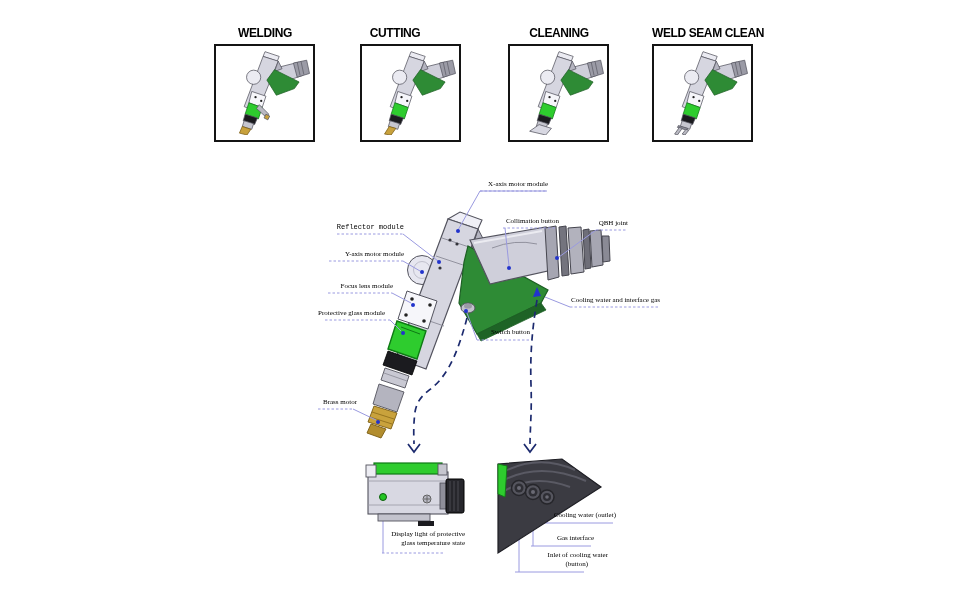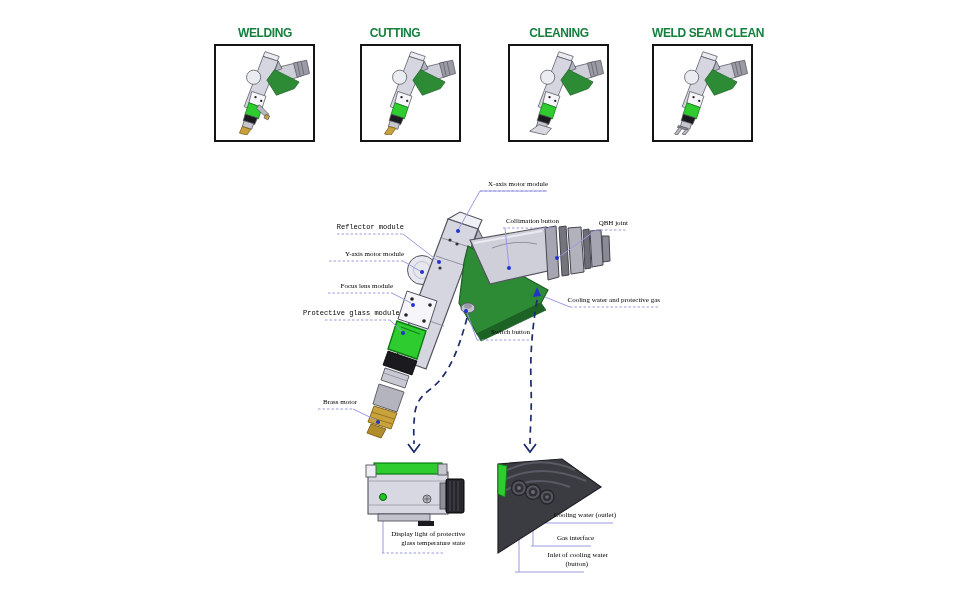--- a/index.html
+++ b/index.html
@@ -1,19 +1,19 @@
 <!DOCTYPE html>
 <html><head>
 <meta charset="utf-8">
 <style>
   html,body{margin:0;padding:0;background:#fff;}
   .canvas{position:relative;width:970px;height:600px;background:#ffffff;overflow:hidden;
           font-family:"Liberation Serif",serif;}
   .mode-title{position:absolute;top:26px;height:14px;font-family:"Liberation Sans",sans-serif;
-              font-weight:bold;font-size:12px;letter-spacing:-0.4px;color:#15803d;
+              font-weight:bold;font-size:12px;letter-spacing:-0.4px;color:#000000;
               text-align:center;white-space:nowrap;}
   .mode-box{position:absolute;top:44px;width:97px;height:94px;border:2.5px solid #141414;
             background:#fff;}
   .mode-box svg{display:block;margin:0 auto;}
   .dlabel{position:absolute;font-size:7px;line-height:8px;color:#000;text-align:right;
           white-space:nowrap;}
   .art{position:absolute;left:0;top:0;}
 </style>
 </head>
 <body>
@@ -213,23 +213,23 @@
       </g>
     </g>
   </svg>
 
   <div class="dlabel" style="left:478px;top:180px;width:70px;">X-axis motor module</div>
   <div class="dlabel" style="left:501px;top:217px;width:58px;">Collimation button</div>
   <div class="dlabel" style="left:594px;top:219px;width:34px;">QBH joint</div>
   <div class="dlabel" style="left:336px;top:223px;width:68px;font-family:Liberation Mono, monospace;">Reflector module</div>
   <div class="dlabel" style="left:328px;top:250px;width:76px;">Y-axis motor module</div>
   <div class="dlabel" style="left:327px;top:282px;width:66px;">Focus lens module</div>
-  <div class="dlabel" style="left:303px;top:309px;width:70px;font-family:Liberation Mono, monospace;">Protective glass module</div>
+  <div class="dlabel" style="left:315px;top:309px;width:70px;">Protective glass module</div>
   <div class="dlabel" style="left:478px;top:328px;width:52px;">Switch button</div>
-  <div class="dlabel" style="left:566px;top:296px;width:94px;">Cooling water and protective gas</div>
+  <div class="dlabel" style="left:566px;top:296px;width:94px;">Cooling water and interface gas</div>
   <div class="dlabel" style="left:315px;top:398px;width:42px;">Brass motor</div>
 
   <div class="dlabel" style="left:377px;top:530px;width:88px;">Display light of protective</div>
   <div class="dlabel" style="left:377px;top:539px;width:88px;">glass temperature state</div>
   <div class="dlabel" style="left:548px;top:511px;width:68px;">Cooling water (outlet)</div>
   <div class="dlabel" style="left:548px;top:534px;width:46px;">Gas interface</div>
   <div class="dlabel" style="left:518px;top:551px;width:70px;margin-left:20px;">Inlet of cooling water</div>
   <div class="dlabel" style="left:518px;top:560px;width:70px;">(button)</div>
 
 </div>

